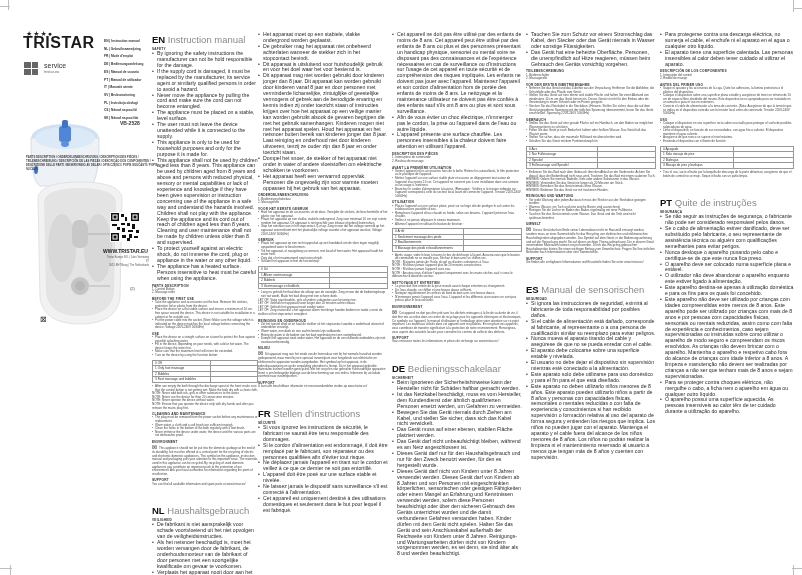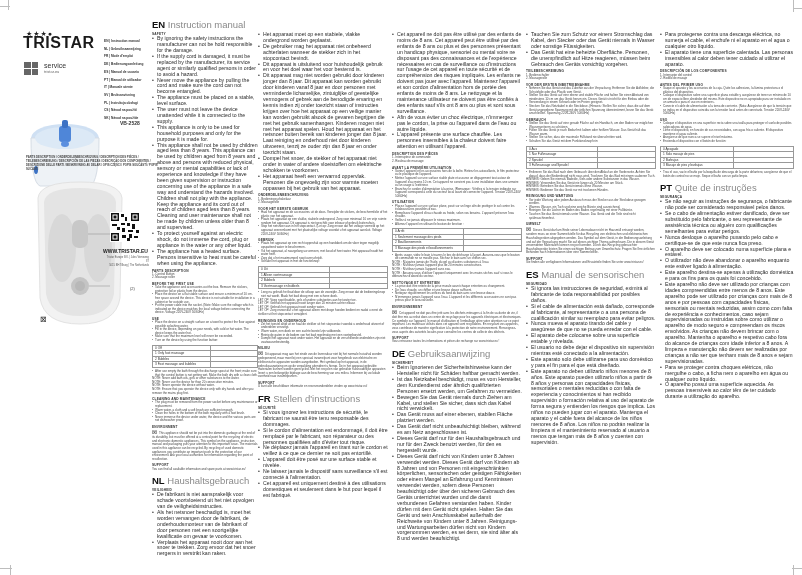--- a/index.html
+++ b/index.html
@@ -44,21 +44,21 @@
   .langs div { font-size: 3.2px; line-height: 7.7px; font-weight: bold; color: #333; white-space: nowrap; }
 
   
   .col { position: absolute; top: 20px; font-size: 5.2px; line-height: 5.9px; color: #2b2b2b; }
   .col.c1 { left: 152px; width: 106px; top: 12px; }
   .col.c2 { left: 258px; width: 130px; top: 32px; }
   .col.c3 { left: 392px; width: 130px; top: 32px; }
   .col.c4 { left: 526px; width: 130px; top: 32px; }
   .col.c5 { left: 660px; width: 134px; top: 32px; }
 
-  .h-lang { font-size: 9.5px; line-height: 11px; margin-top: 1px; color: #8a8a8a; font-weight: normal; }
+  .h-lang { font-size: 9.5px; line-height: 11px; margin-top: 16px; color: #8a8a8a; font-weight: normal; }
   .h-lang b { color: #111; font-weight: bold; }
   .sub { font-size: 3.2px; line-height: 4.2px; font-weight: bold; letter-spacing: 0.2px; color: #333; text-transform: uppercase; margin-top: 2px; }
   ul.big { list-style: none; }
   ul.big li { position: relative; padding-left: 5px; font-size: 5.2px; line-height: 5.9px; }
   ul.big li::before { content: "•"; position: absolute; left: 0; top: 0; }
   ul.small { list-style: none; }
   ul.small li { position: relative; padding-left: 3px; font-size: 3px; line-height: 3.6px; color: #444; }
   ul.small li::before { content: "•"; position: absolute; left: 0; }
   .small-p { font-size: 3px; line-height: 3.6px; color: #444; }
   .ol-small div { font-size: 3px; line-height: 3.6px; color: #444; }
@@ -388,21 +388,21 @@
     <li>La prise doit être retirée de la prise murale avant chaque entretien ou changement.</li>
     <li>De l'eau chaude, un chiffon et une brosse douce suffisent.</li>
     <li>Nettoyez régulièrement les orifices du fond du bain avec une brosse douce.</li>
     <li>N'immergez jamais l'appareil sous l'eau. L'appareil et les différents accessoires ne sont pas prévus pour le lave-vaisselle.</li>
   </ul>
   <div class="sub">ENVIRONNEMENT</div>
   <div class="small-p"><span class="env-icon">⊠</span><span>Cet appareil ne doit pas être jeté avec les déchets ménagers à la fin de sa durée de vie, il doit être mis au rebut dans un centre de recyclage pour les appareils électriques et électroniques. Ce symbole sur l'appareil, le manuel d'utilisation et l'emballage attire votre attention sur ce point important. Les matériaux utilisés dans cet appareil sont recyclables. En recyclant vos appareils, vous contribuez de manière significative à la protection de notre environnement. Renseignez-vous auprès des autorités locales pour connaître les centres de collecte des déchets.</span></div>
   <div class="sub">Support</div>
   <div class="small-p">Vous retrouvez toutes les informations et pièces de rechange sur www.tristar.eu !</div>
   <div class="gap"></div>
-  <div class="h-lang"><b>DE</b> <span>Gebruiksaanwijzing</span></div>
+  <div class="h-lang"><b>DE</b> <span>Bedieningsschakelaar</span></div>
   <div class="sub">SICHERHEIT</div>
   <ul class="big">
     <li>Beim Ignorieren der Sicherheitshinweise kann der Hersteller nicht für Schäden haftbar gemacht werden.</li>
     <li>Ist das Netzkabel beschädigt, muss es vom Hersteller, dem Kundendienst oder ähnlich qualifizierten Personen ersetzt werden, um Gefahren zu vermeiden.</li>
     <li>Bewegen Sie das Gerät niemals durch Ziehen am Kabel, und stellen Sie sicher, dass sich das Kabel nicht verwickelt.</li>
     <li>Das Gerät muss auf einer ebenen, stabilen Fläche platziert werden.</li>
     <li>Das Gerät darf nicht unbeaufsichtigt bleiben, während es am Netz angeschlossen ist.</li>
     <li>Dieses Gerät darf nur für den Haushaltsgebrauch und nur für den Zweck benutzt werden, für den es hergestellt wurde.</li>
     <li>Dieses Gerät darf nicht von Kindern unter 8 Jahren verwendet werden. Dieses Gerät darf von Kindern ab 8 Jahren und von Personen mit eingeschränkten körperlichen, sensorischen oder geistigen Fähigkeiten oder einem Mangel an Erfahrung und Kenntnissen verwendet werden, sofern diese Personen beaufsichtigt oder über den sicheren Gebrauch des Geräts unterrichtet wurden und die damit verbundenen Gefahren verstanden haben. Kinder dürfen mit dem Gerät nicht spielen. Halten Sie das Gerät und sein Anschlusskabel außerhalb der Reichweite von Kindern unter 8 Jahren. Reinigungs- und Wartungsarbeiten dürfen nicht von Kindern vorgenommen werden, es sei denn, sie sind älter als 8 und werden beaufsichtigt.</li>
   </ul>

